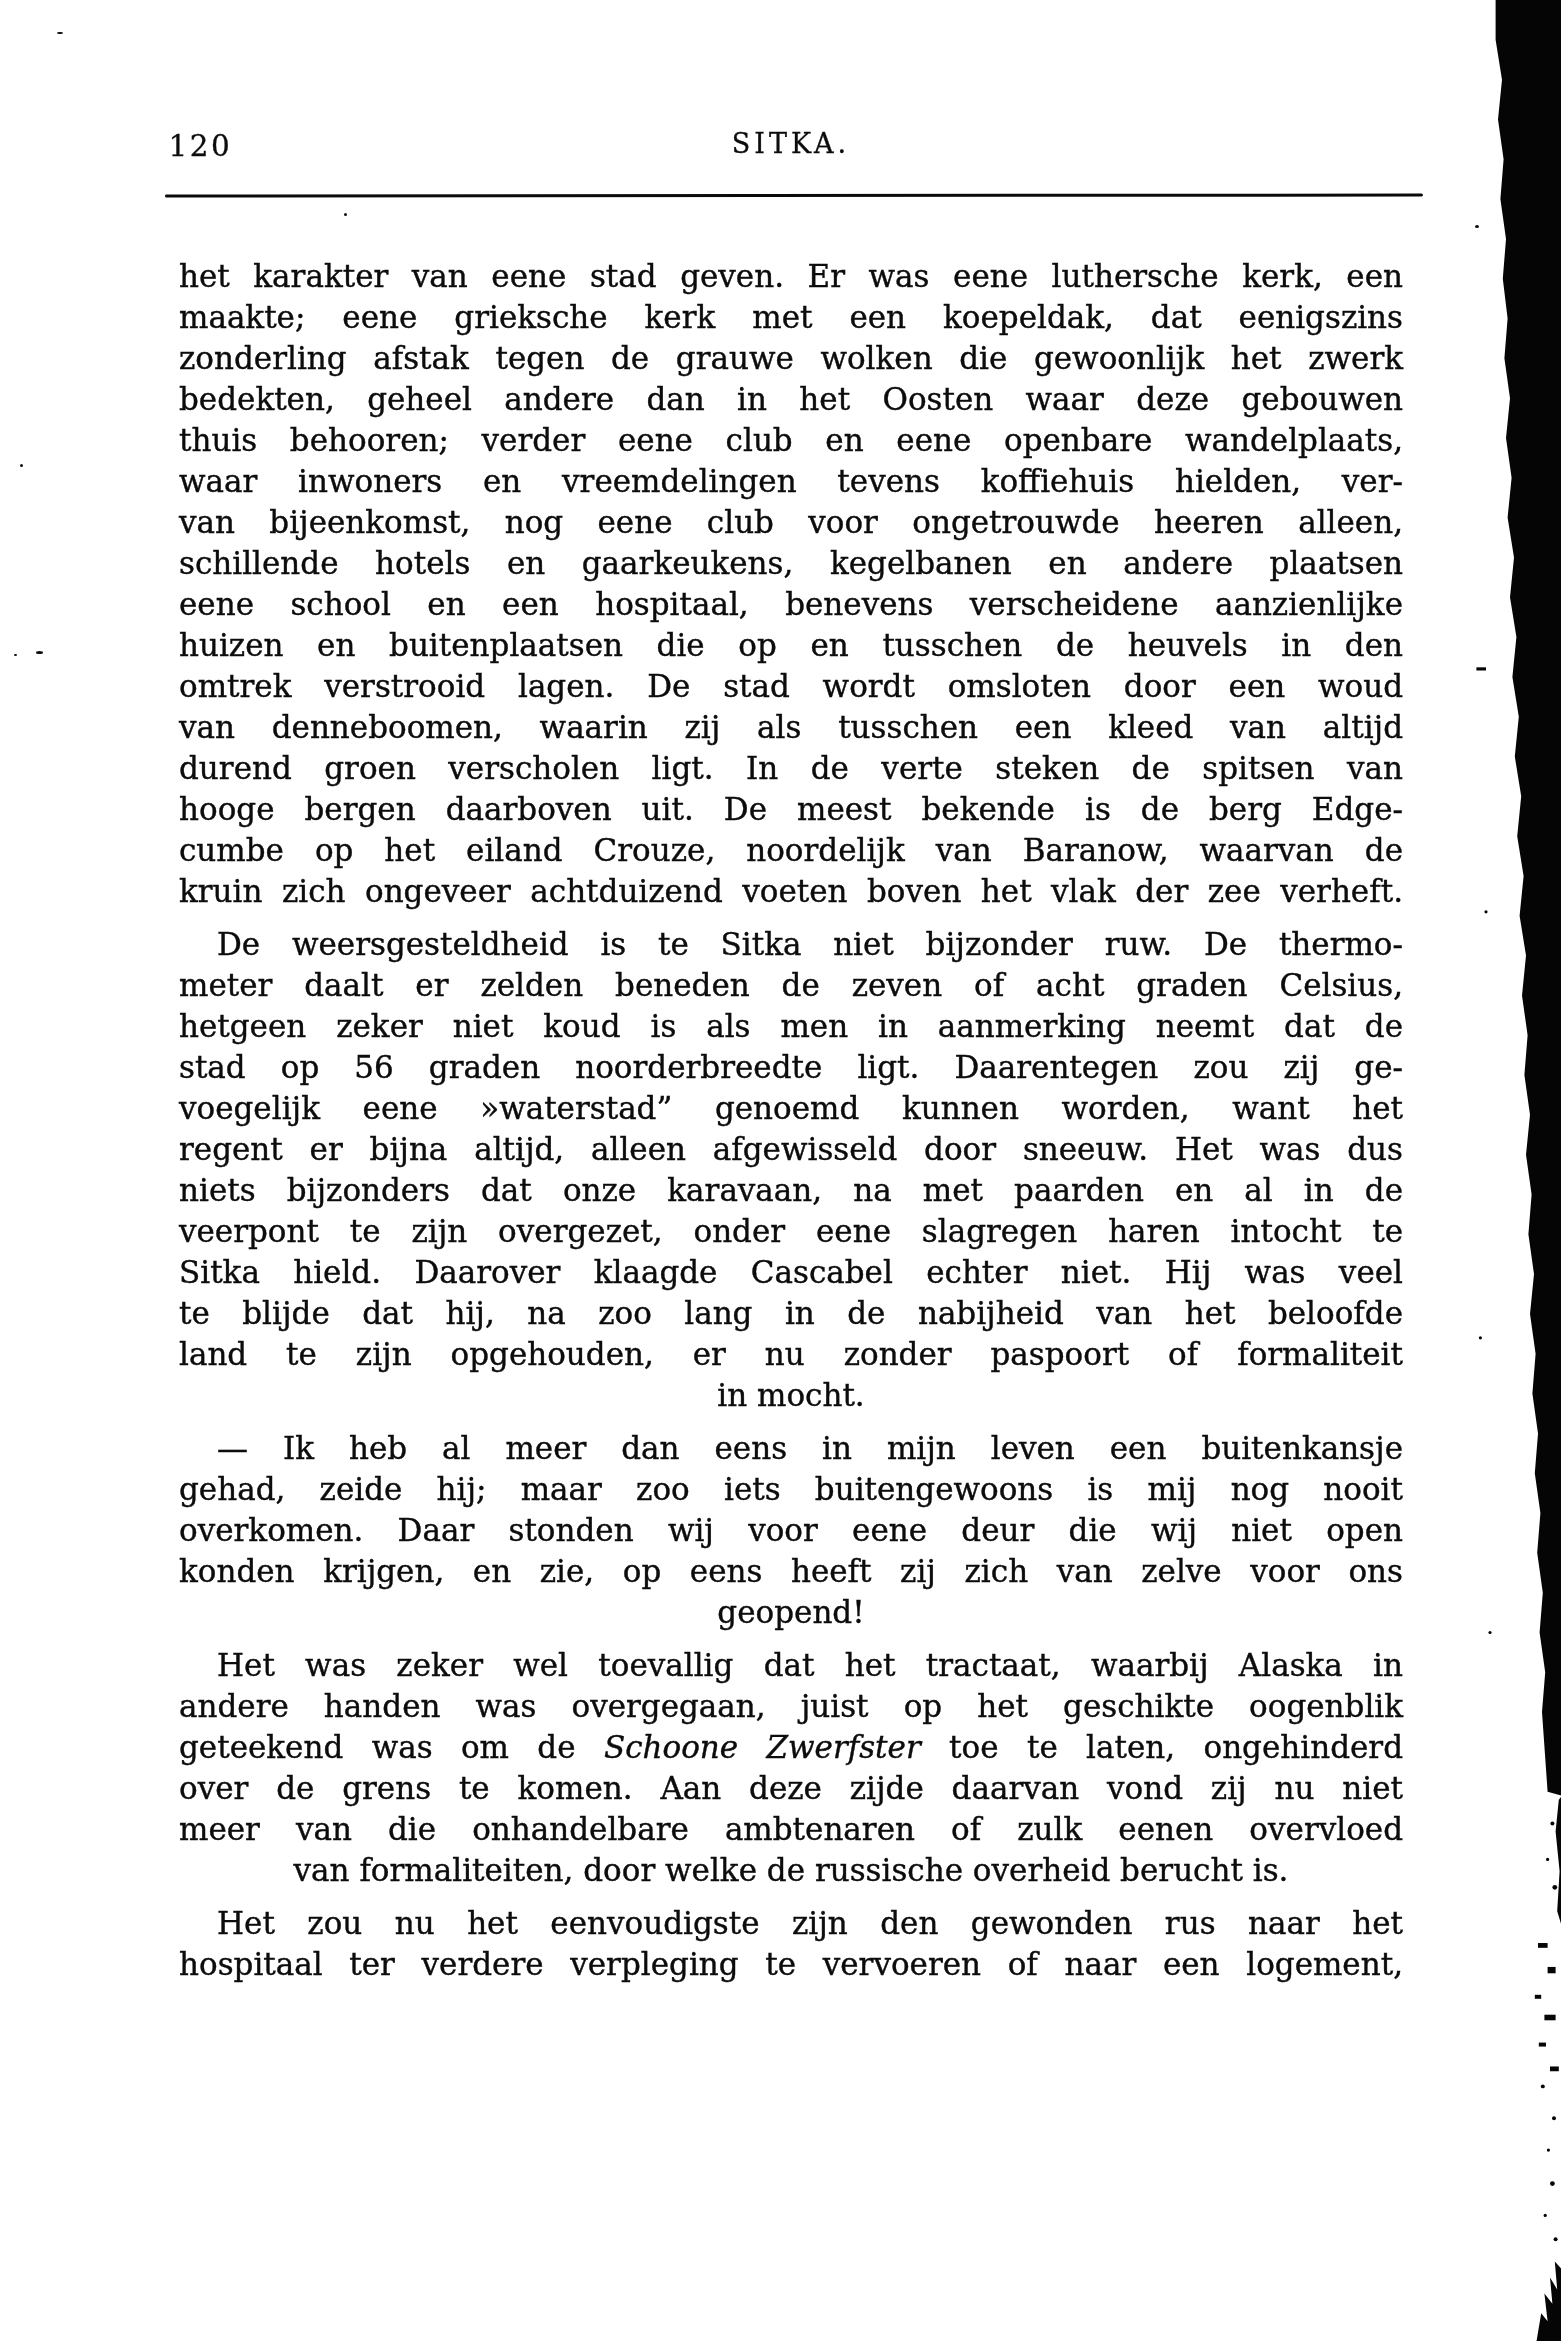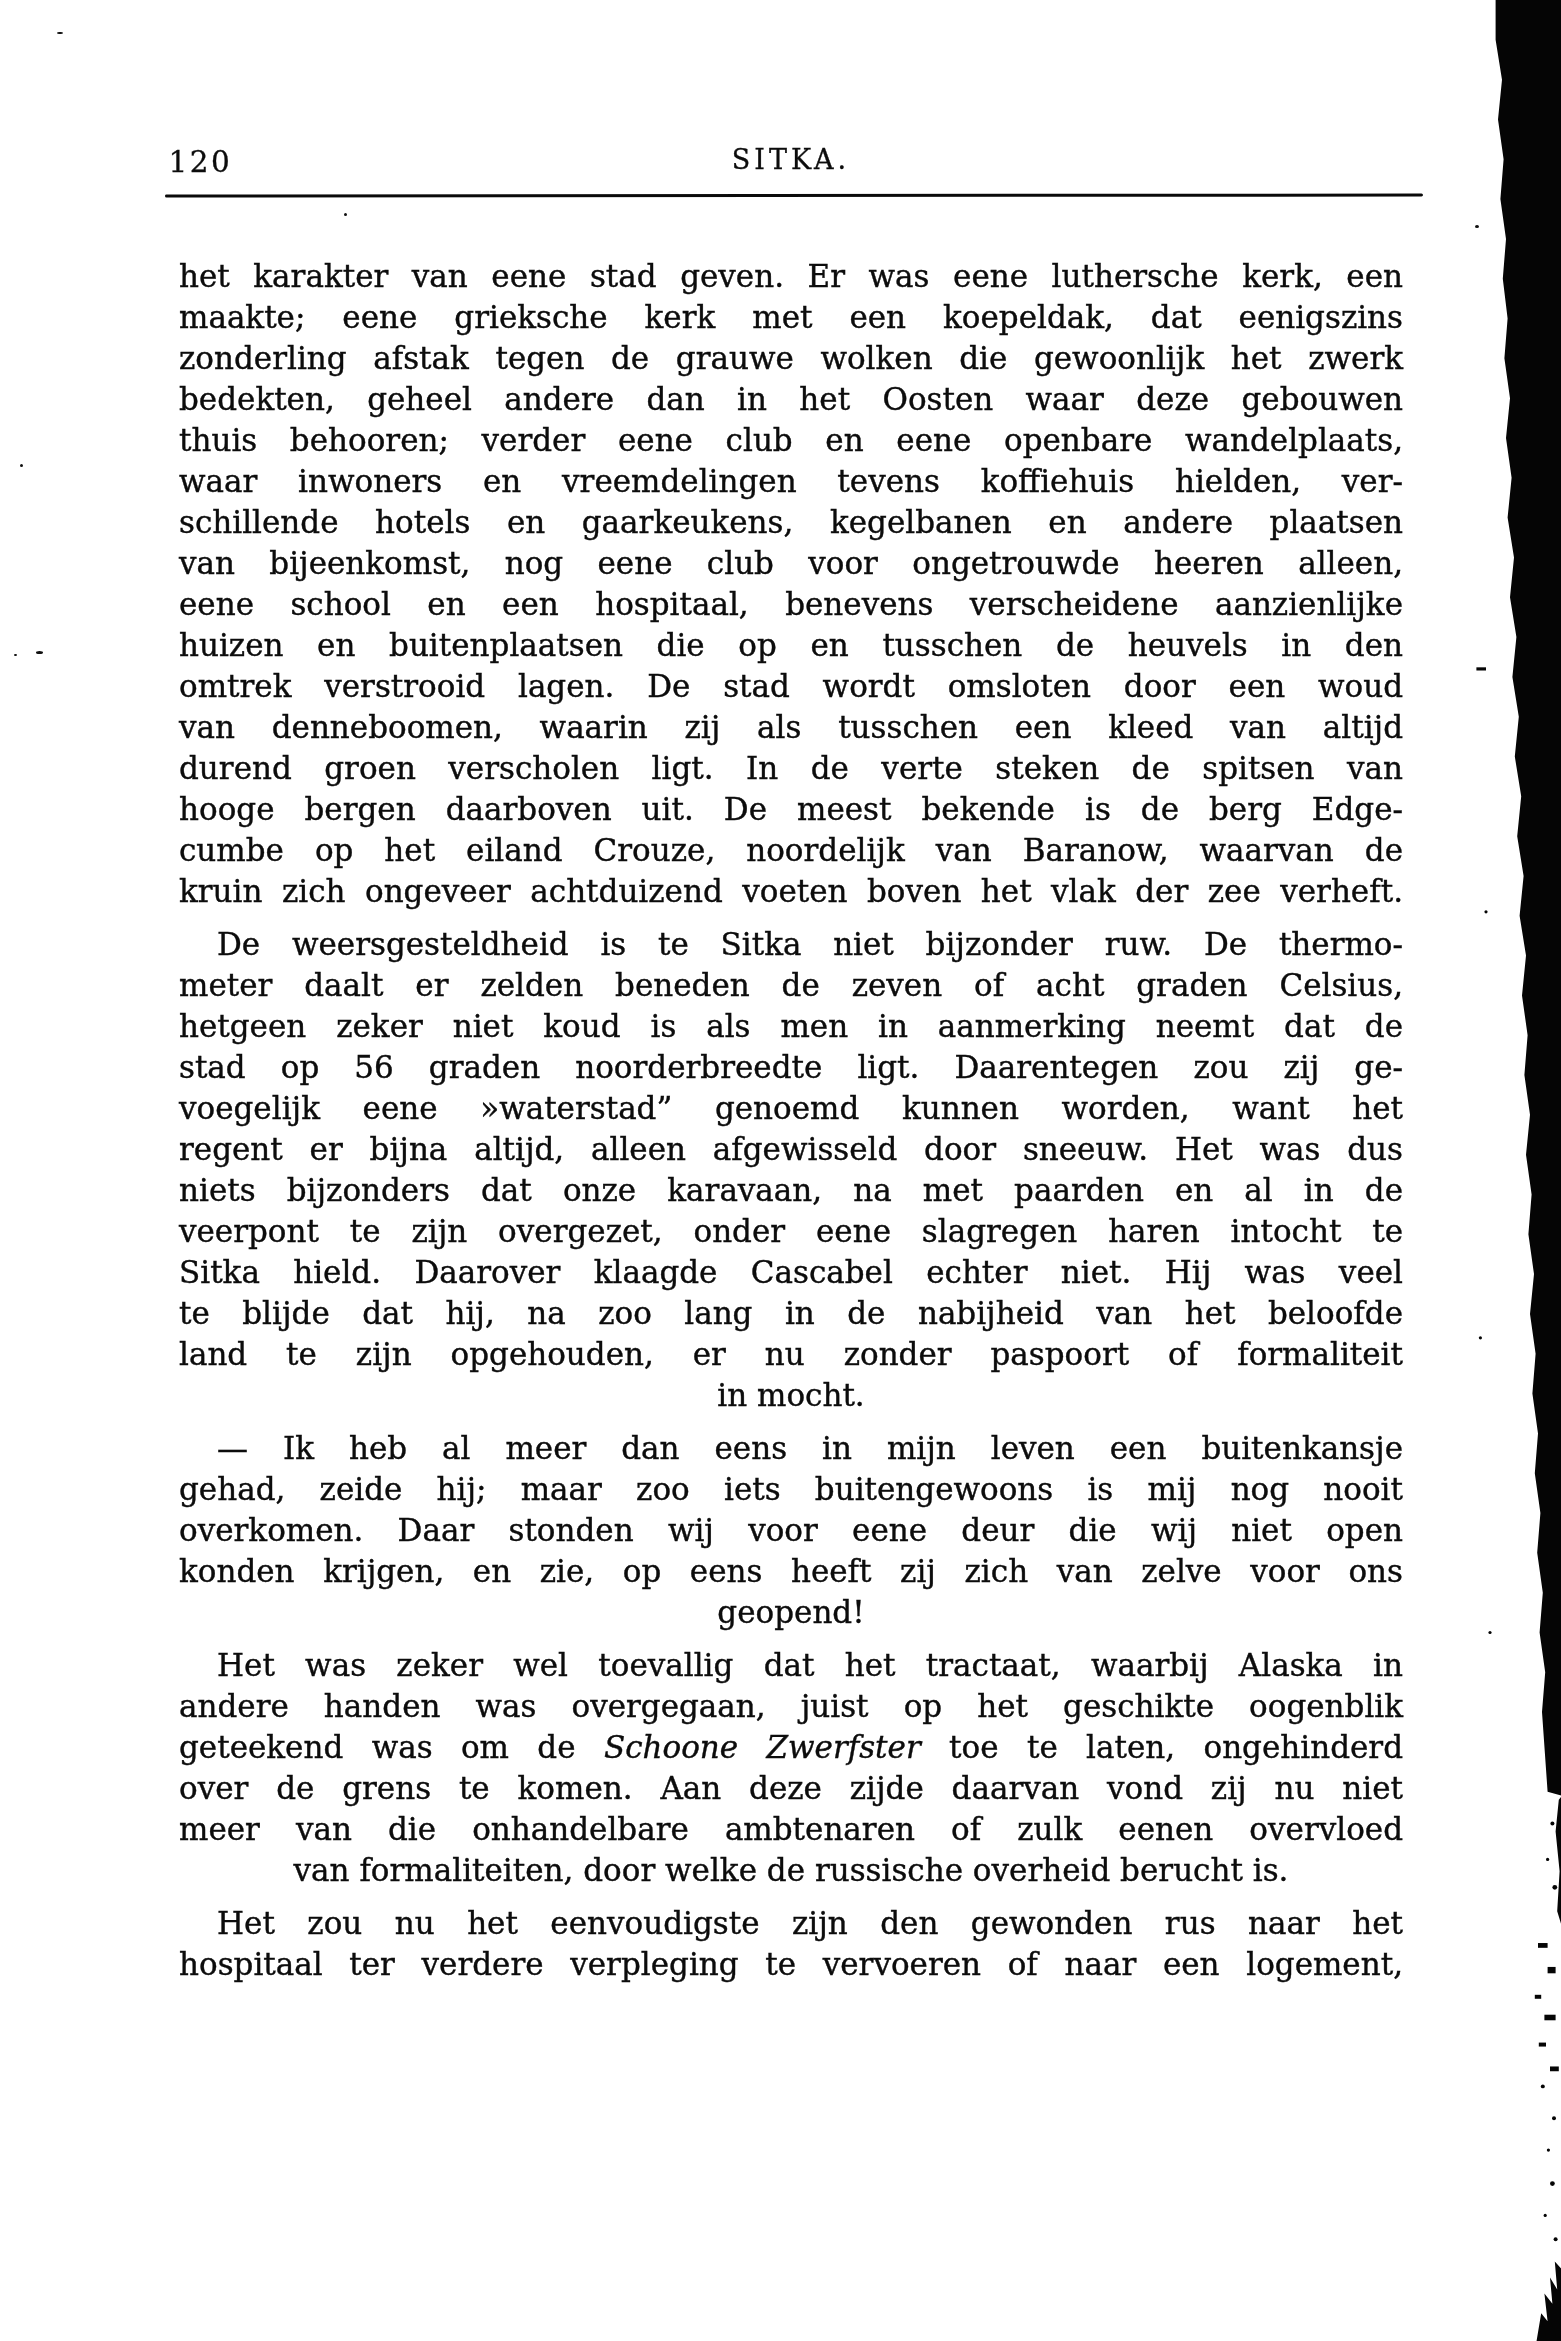--- a/index.html
+++ b/index.html
@@ -6,21 +6,21 @@
   body {
     width: 1562px; height: 2342px;
     position: relative;
     background: #ffffff;
     overflow: hidden;
     font-family: "DejaVu Serif", "Liberation Serif", serif;
     color: #0c0c0c;
   }
   .page-header {
     position: absolute;
-    left: 167px; top: 142px;
+    left: 167px; top: 126px;
     width: 1248px; height: 38px; text-decoration: underline;
   }
   .page-number {
     position: absolute; left: 1.6px; top: 3.2px;
     font-size: 29.5px; letter-spacing: 2.4px;
     -webkit-text-stroke: 0.3px #0c0c0c;
   }
   .running-title {
     position: absolute; left: 0; right: 0; top: 1.6px;
     text-align: center;
@@ -78,22 +78,22 @@
 <div class="header-rule"></div>
 
 <div class="page-body">
     <div class="paragraph">
       <div class="line just"><span>het karakter van eene stad geven. Er was eene luthersche kerk, een</span></div>
       <div class="line just"><span>maakte; eene grieksche kerk met een koepeldak, dat eenigszins</span></div>
       <div class="line just"><span>zonderling afstak tegen de grauwe wolken die gewoonlijk het zwerk</span></div>
       <div class="line just"><span>bedekten, geheel andere dan in het Oosten waar deze gebouwen</span></div>
       <div class="line just"><span>thuis behooren; verder eene club en eene openbare wandelplaats,</span></div>
       <div class="line just"><span>waar inwoners en vreemdelingen tevens koffiehuis hielden, ver-</span></div>
+      <div class="line just"><span>van bijeenkomst, nog eene club voor ongetrouwde heeren alleen,</span></div>
       <div class="line just"><span>schillende hotels en gaarkeukens, kegelbanen en andere plaatsen</span></div>
-      <div class="line just"><span>van bijeenkomst, nog eene club voor ongetrouwde heeren alleen,</span></div>
       <div class="line just"><span>eene school en een hospitaal, benevens verscheidene aanzienlijke</span></div>
       <div class="line just"><span>huizen en buitenplaatsen die op en tusschen de heuvels in den</span></div>
       <div class="line just"><span>omtrek verstrooid lagen. De stad wordt omsloten door een woud</span></div>
       <div class="line just"><span>van denneboomen, waarin zij als tusschen een kleed van altijd</span></div>
       <div class="line just"><span>durend groen verscholen ligt. In de verte steken de spitsen van</span></div>
       <div class="line just"><span>hooge bergen daarboven uit. De meest bekende is de berg Edge-</span></div>
       <div class="line just"><span>cumbe op het eiland Crouze, noordelijk van Baranow, waarvan de</span></div>
       <div class="line just"><span>kruin zich ongeveer achtduizend voeten boven het vlak der zee verheft.</span></div>
     </div>
     <div class="paragraph">

